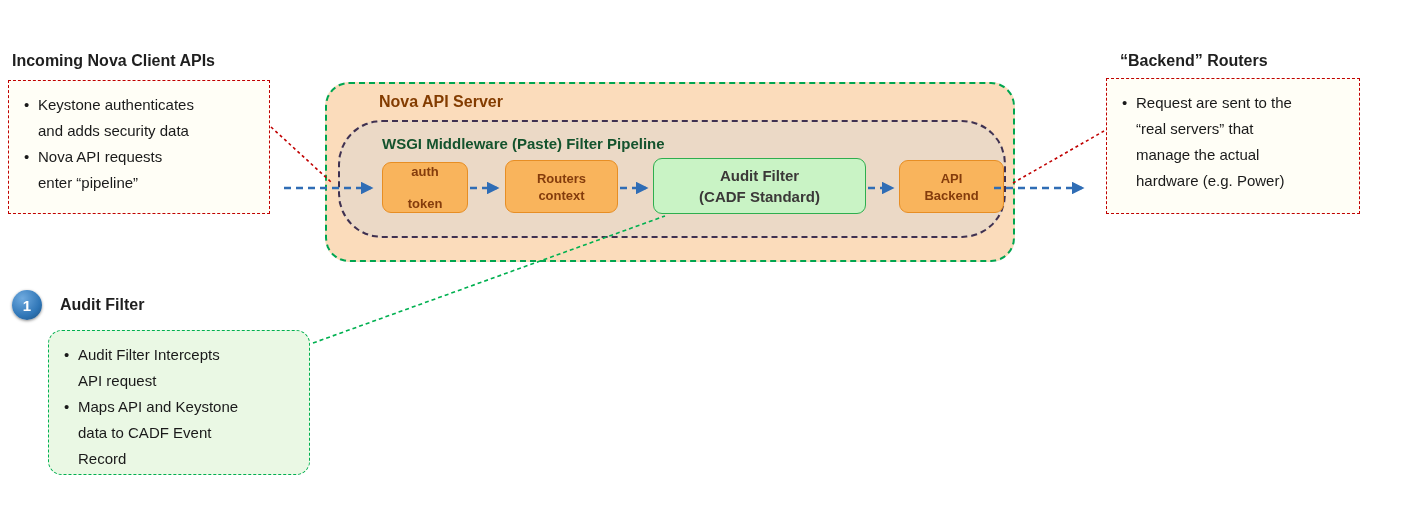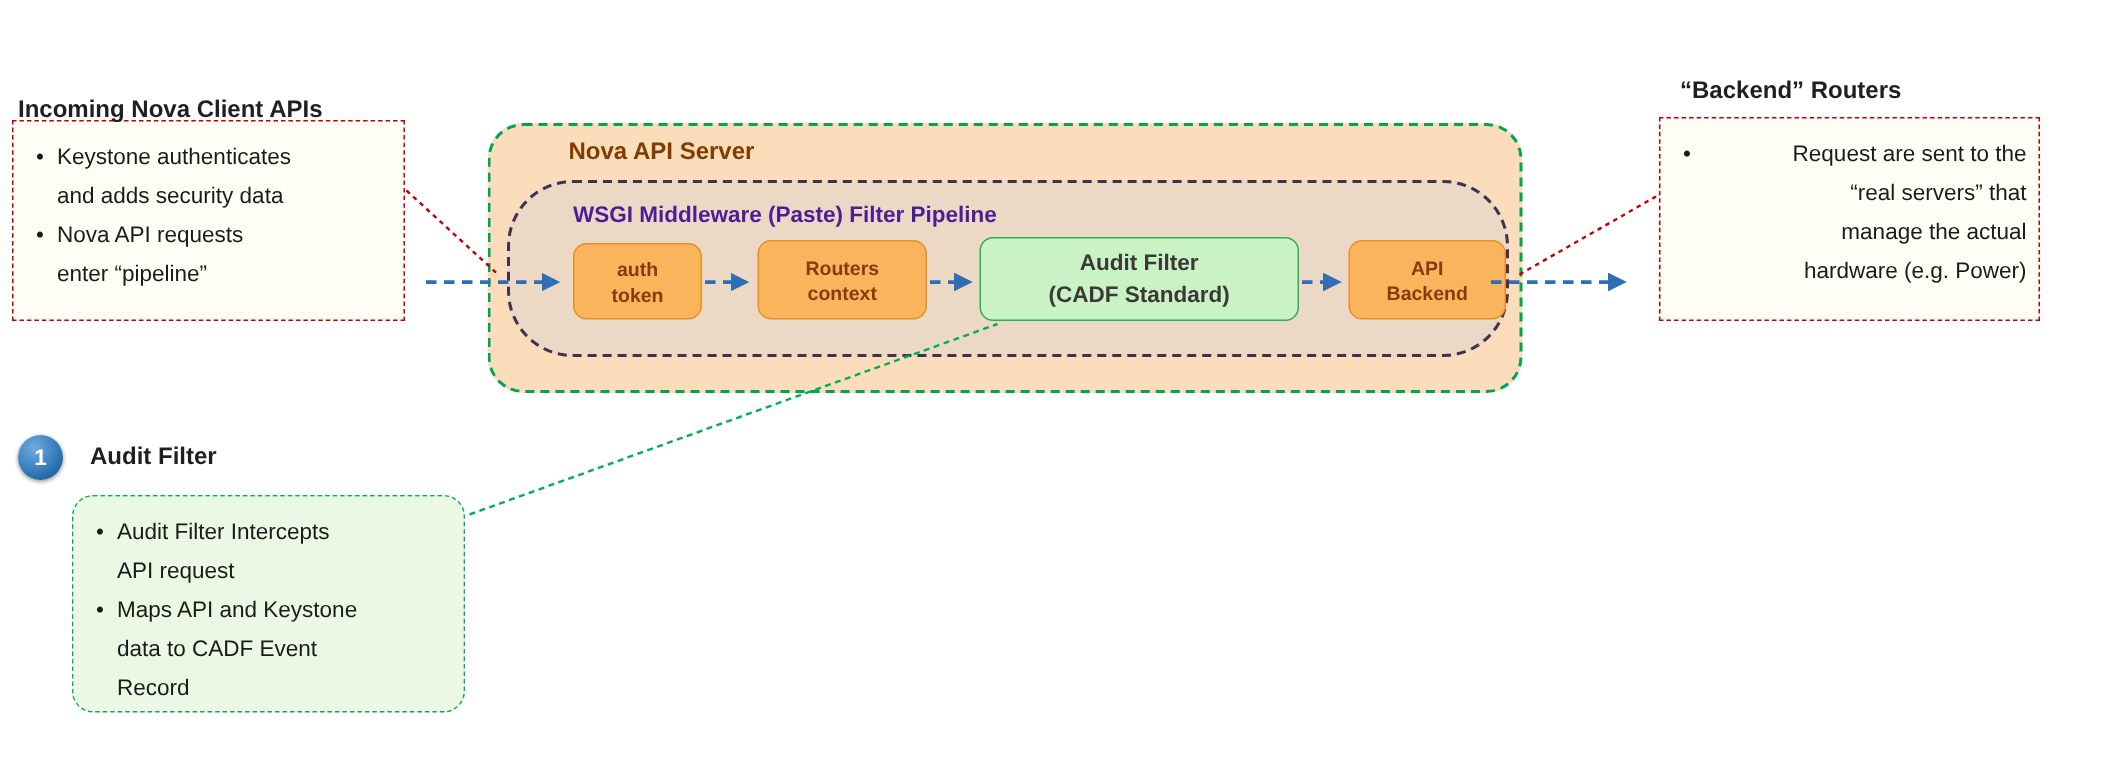--- a/index.html
+++ b/index.html
@@ -71,21 +71,21 @@
     background: #EBD9C6;
     border: 2px dashed #3F3151;
     border-radius: 44px;
     box-sizing: border-box;
   }
   .pipeline-title {
     position: absolute;
     left: 42px; top: 13px;
     font-weight: bold;
     font-size: 15px;
-    color: #4c1d95;
+    color: #14532d;
     white-space: nowrap;
   }
 
   .stage {
     position: absolute;
     box-sizing: border-box;
     display: flex;
     flex-direction: column;
     align-items: center;
     justify-content: center;
@@ -123,39 +123,39 @@
     justify-content: center;
     box-shadow: 0 1px 3px rgba(0,0,0,.45);
     z-index: 3;
   }
 </style>
 </head>
 <body>
 
 <div class="canvas">
 
-  <div class="title" style="left:12px; top:52px;margin-top:13px;">Incoming Nova Client  APIs</div>
+  <div class="title" style="left:12px; top:52px;">Incoming Nova Client  APIs</div>
 
   <div class="note" style="left:8px; top:80px; width:262px; height:134px;">
     <ul>
       <li>Keystone authenticates
 and adds security data</li>
       <li>Nova API requests
 enter “pipeline”</li>
     </ul>
   </div>
 
   <div class="server-box">
     <div class="server-title">Nova API Server</div>
     <div class="pipeline-box">
       <div class="pipeline-title">WSGI Middleware (Paste) Filter Pipeline</div>
     </div>
   </div>
 
-  <div class="stage orange" style="left:382px; top:162px; width:86px; height:51px;">
+  <div class="stage orange" style="left:382px; top:162px; width:86px; height:51px;justify-content:space-between;">
     <div>auth</div>
     <div>token</div>
   </div>
 
   <div class="stage orange" style="left:505px; top:160px; width:113px; height:53px;">
     <div>Routers</div>
     <div>context</div>
   </div>
 
   <div class="stage green" style="left:653px; top:158px; width:213px; height:56px;">
@@ -163,21 +163,21 @@
     <div>(CADF Standard)</div>
   </div>
 
   <div class="stage orange" style="left:899px; top:160px; width:105px; height:53px;">
     <div>API</div>
     <div>Backend</div>
   </div>
 
   <div class="title" style="left:1120px; top:52px;">“Backend” Routers</div>
 
-  <div class="note" style="left:1106px; top:78px; width:254px; height:136px;text-align:right;">
+  <div class="note" style="left:1106px; top:78px; width:254px; height:136px;">
     <ul>
       <li>Request are sent to the
 “real servers” that
 manage the actual
 hardware (e.g. Power)</li>
     </ul>
   </div>
 
   <div class="badge">
     <span>1</span>

